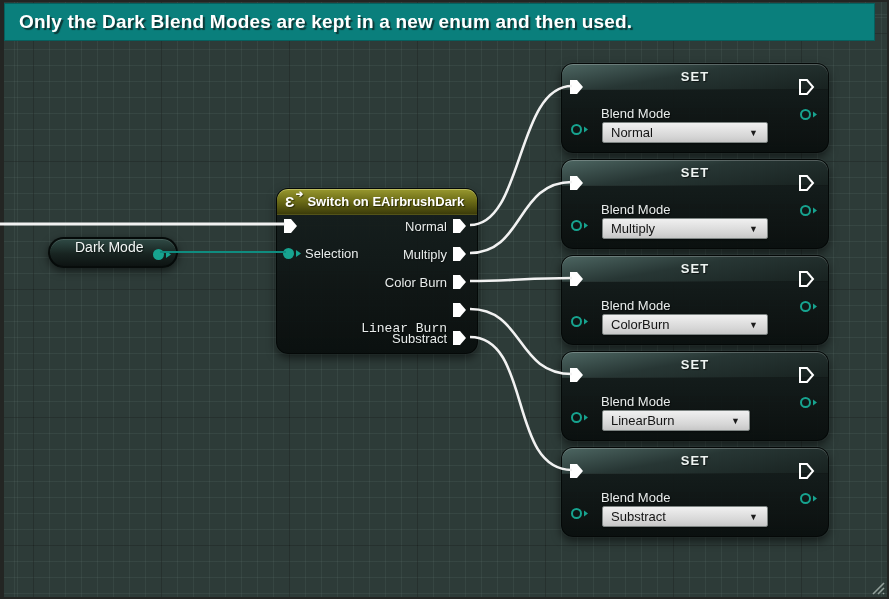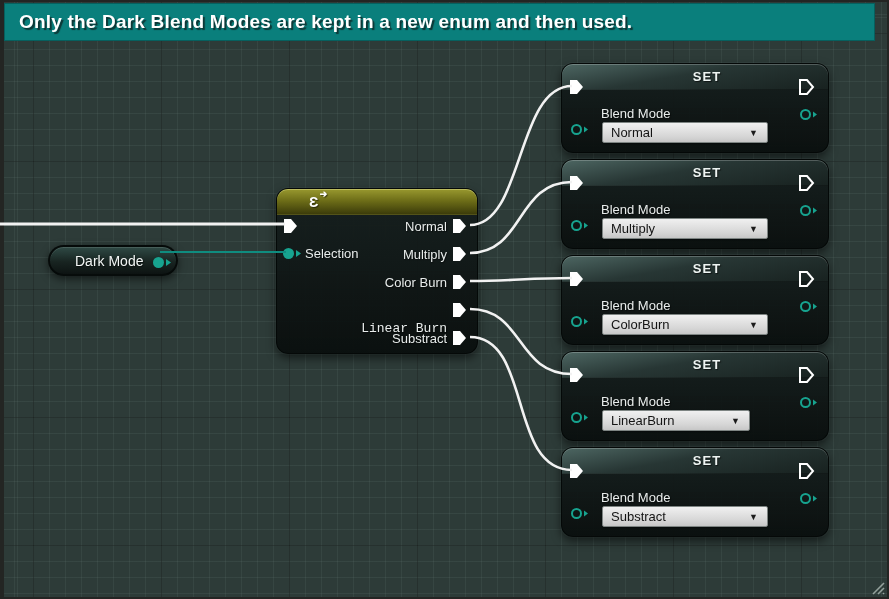--- a/index.html
+++ b/index.html
@@ -43,21 +43,20 @@
     border:1px solid rgba(4,8,7,0.95);
     border-radius:12px;
     box-shadow:0 4px 10px rgba(0,0,0,0.55), 0 0 0 1px rgba(130,150,145,0.10);
     z-index:2;
   }
   .node-header{
     height:25px;border-radius:11px 11px 0 0;
     display:flex;align-items:center;
     box-shadow:inset 0 1px 0 rgba(255,255,255,0.22);
     border-bottom:1px solid rgba(0,0,0,0.45);
-    padding-left:24px;
   }
   .set-header{
     background:linear-gradient(170deg,#4d6662 0%,#273634 45%,#182220 100%);
     justify-content:center;
   }
   .set-header .txt{
     font-size:13px;font-weight:bold;color:#eef4f2;letter-spacing:1px;
     text-shadow:1px 1px 1px rgba(0,0,0,0.6);
   }
   .switch-header{
@@ -83,21 +82,21 @@
     text-shadow:1px 1px 1px rgba(0,0,0,0.5);
   }
   .right-label{text-align:right;}
   
   .var-node{
     position:absolute;box-sizing:border-box;
     background:linear-gradient(180deg,#2f4a45 0%,#182421 55%,#0d1312 100%);
     border:2px solid rgba(5,9,8,0.95);
     border-radius:16px;
     box-shadow:0 3px 8px rgba(0,0,0,0.55), inset 0 1px 0 rgba(255,255,255,0.12);
-    display:flex;align-items:center;z-index:2;margin-top:8px;
+    display:flex;align-items:flex-start;z-index:2;
   }
   .var-node .txt{
     font-size:14px;color:#f2f5f4;margin-left:25px;
     text-shadow:1px 1px 1px rgba(0,0,0,0.5);white-space:nowrap;
   }
   
   .dropdown{
     position:absolute;box-sizing:border-box;
     background:linear-gradient(180deg,#f0f0f0 0%,#d6d6d6 70%,#c7c7c7 100%);
     border:1px solid #7d8482;border-radius:2px;
@@ -145,20 +144,21 @@
   <span class="txt">Dark Mode</span>
   <svg class="pin" style="left:102px;top:9px;" width="20" height="13">
     <circle cx="6.5" cy="6.5" r="5.5" fill="#17a38f"></circle>
     <path d="M14 3 L19 6.5 L14 10 Z" fill="#17a38f"></path>
   </svg>
 </div>
 
 <div class="node" style="left:276px;top:188px;width:202px;height:166px;">
   <div class="node-header switch-header">
     <span class="icon"><span>Ɛ</span><span class="mini-arrow">➔</span></span>
+    <span class="title">Switch on EAirbrushDark</span>
   </div>
 
   <svg class="pin" style="left:6px;top:29px;" width="16" height="16">
     <polygon points="1,1 8,1 14,8 8,15 1,15" fill="#ffffff"></polygon>
   </svg>
 
   <svg class="pin" style="left:5px;top:58px;" width="20" height="13">
     <circle cx="6.5" cy="6.5" r="5.5" fill="#17a38f"></circle>
     <path d="M14 3 L19 6.5 L14 10 Z" fill="#17a38f"></path>
   </svg>

